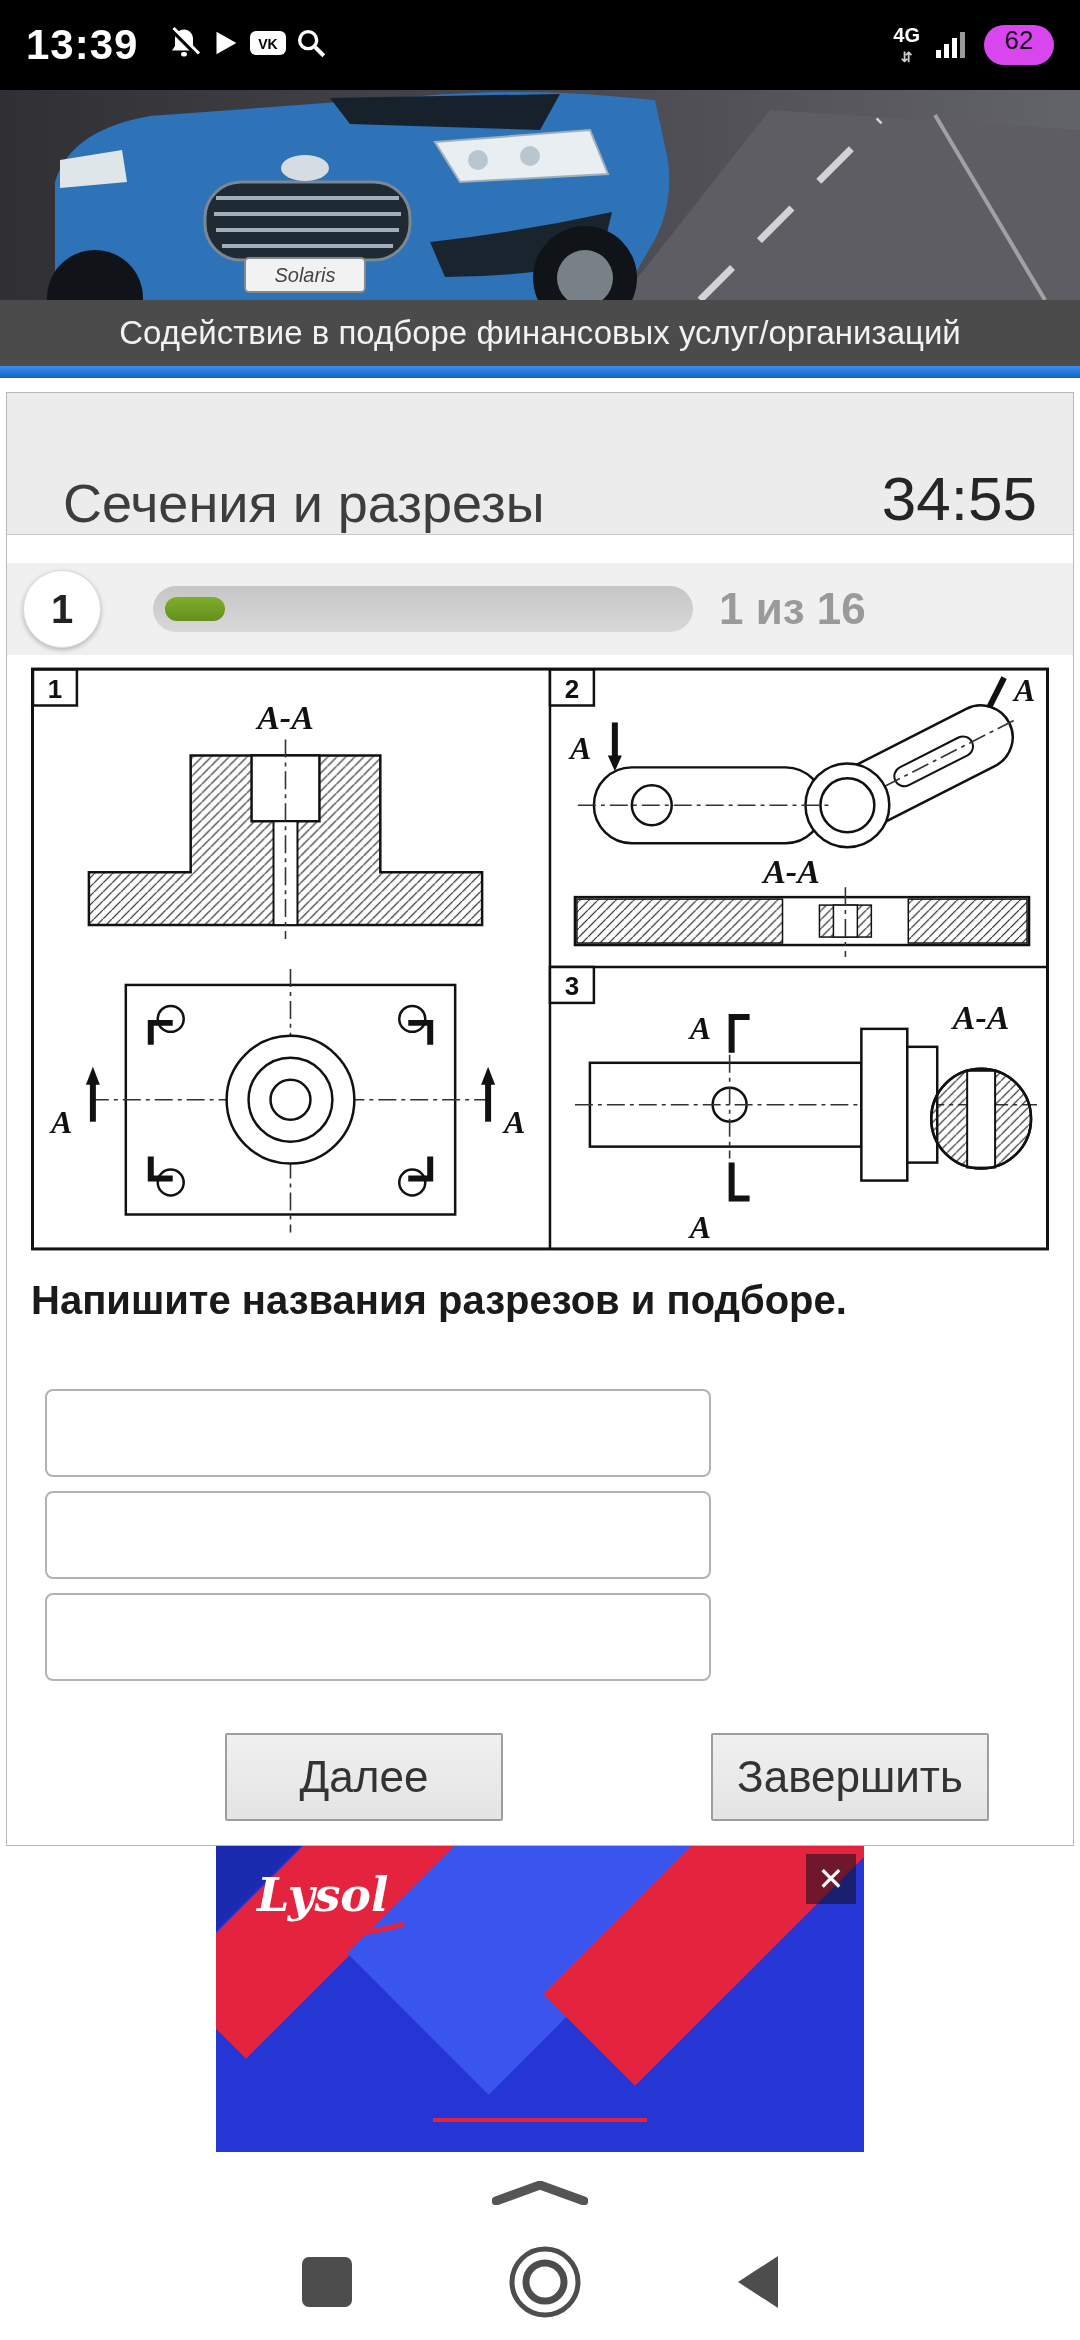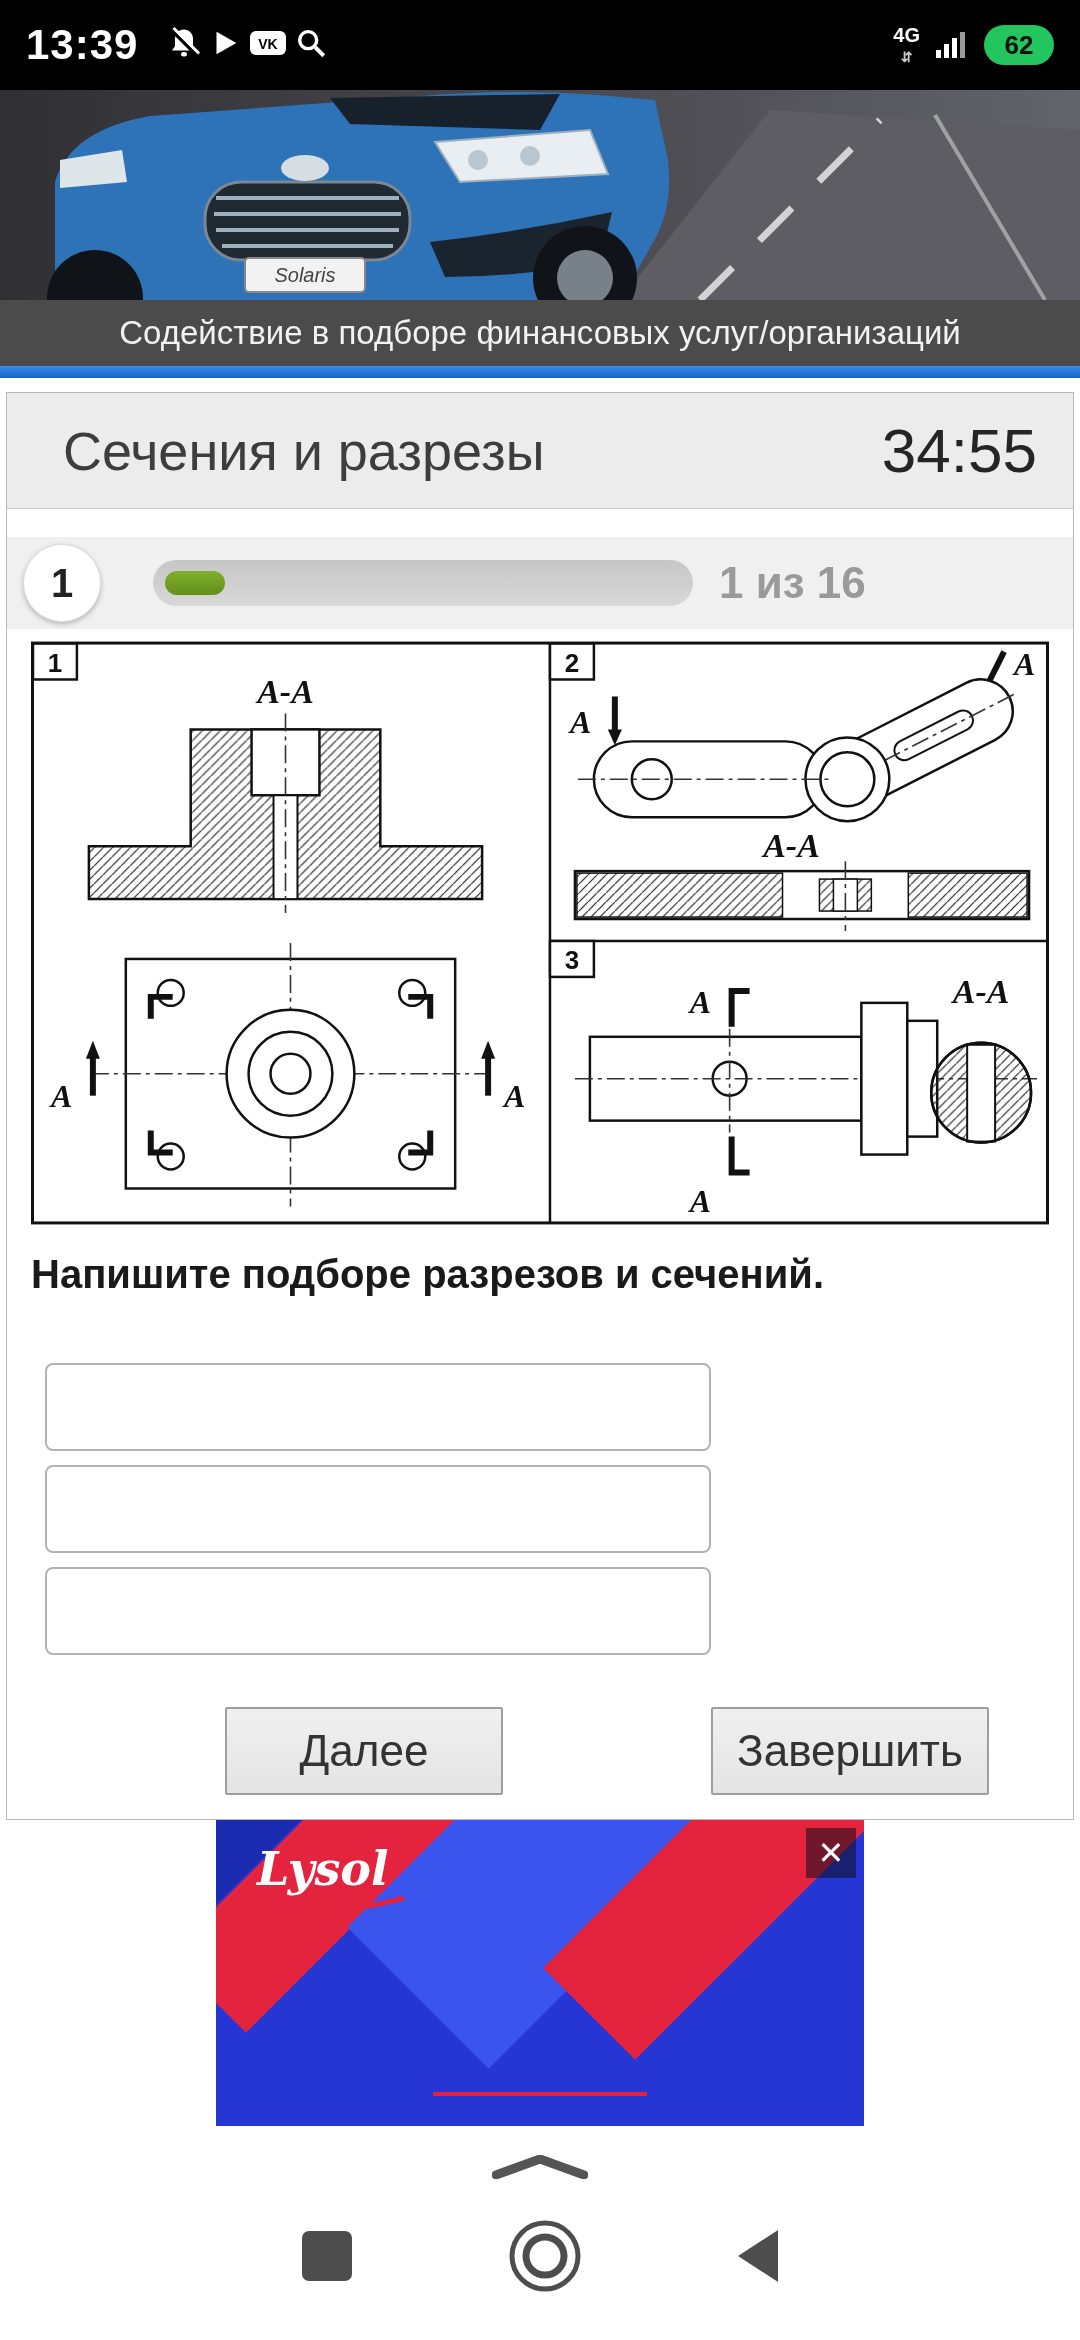--- a/index.html
+++ b/index.html
@@ -6,35 +6,35 @@
   html,body { width:1080px; background:#fff; font-family:"Liberation Sans", sans-serif; }
   .screen { width:1080px; height:2340px; position:relative; background:#fff; overflow:hidden; }
 
   
   .status-bar { height:90px; background:#000; display:flex; align-items:center; padding:0 26px; color:#fff; }
   .sb-time { font-size:42px; font-weight:700; letter-spacing:1px; margin-right:28px; }
   .sb-icons { display:flex; align-items:center; gap:6px; }
   .sb-right { margin-left:auto; display:flex; align-items:center; gap:14px; }
   .net-badge { font-size:20px; font-weight:700; line-height:1; text-align:center; }
   .net-arrows { font-size:14px; color:#ccc; }
-  .battery-pill { min-width:70px; height:40px; background:#22c55e; border-radius:22px; color:#111;
-                  font-size:26px; font-weight:700; display:flex; align-items:center; justify-content:center; padding:0 12px; }
+  .battery-pill { min-width:70px; height:40px; background:#d946ef; border-radius:22px; color:#111;
+                  font-size:26px; font-weight:400; display:flex; justify-content:center; padding:0 12px; }
 
   
   .banner { height:210px; position:relative; overflow:hidden; }
   .banner svg { display:block; }
   .caption-bar { height:66px; background:#4b4b4b; color:#f2f2f2; font-size:33px;
                  display:flex; align-items:center; justify-content:center; }
   .blue-bar { height:12px; background:linear-gradient(#3b8df2,#1565c0); }
   .gap14 { height:14px; background:#fff; }
 
   
   .card { margin:0 6px; border:1px solid #b9b9b9; background:#fff; }
-  .card-header { height:116px; background:#ececec; border-bottom:1px solid #c9c9c9;
-                 display:flex; align-items:center; padding:0 36px 0 56px; }
+  .card-header { height:142px; background:#ececec; border-bottom:1px solid #c9c9c9;
+                 display:flex; align-items:flex-end; padding:0 36px 0 56px; }
   .quiz-title { font-size:54px; font-weight:500; color:#3d3d3d; }
   .quiz-timer { margin-left:auto; font-size:62px; font-weight:500; color:#252525; }
   .gap28 { height:28px; background:#fff; }
 
   .progress-row { height:92px; background:#f0f0f0; display:flex; align-items:center; padding:0 16px; }
   .qnum-circle { width:78px; height:78px; border-radius:50%; background:#fff; border:1px solid #ddd;
                  box-shadow:0 2px 5px rgba(0,0,0,.25); display:flex; align-items:center; justify-content:center;
                  font-size:40px; font-weight:700; color:#222; }
   .progress-track { margin-left:52px; width:540px; height:46px; border-radius:23px;
                     background:linear-gradient(#c6c6c6,#d8d8d8); display:flex; align-items:center; }
@@ -276,21 +276,21 @@
         <rect x="832" y="362" width="46" height="152" fill="#fff" stroke="#111" stroke-width="2.5"></rect>
         <rect x="878" y="380" width="30" height="116" fill="#fff" stroke="#111" stroke-width="2.5"></rect>
 
         <text x="952" y="362" text-anchor="middle" class="sec">А-А</text>
         <circle cx="952" cy="452" r="50" fill="url(#hatch)" stroke="#111" stroke-width="2.5"></circle>
         <rect x="938" y="404" width="28" height="97" fill="#fff" stroke="#111" stroke-width="2"></rect>
         <circle cx="952" cy="452" r="50" fill="none" stroke="#111" stroke-width="2.5"></circle>
       </g>
     </svg>
 
-    <div class="question">Напишите подборе разрезов и сечений.</div>
+    <div class="question">Напишите названия разрезов и подборе.</div>
 
     <div class="answers">
       <input type="text" class="answer-input" value="" style="">
       <input type="text" class="answer-input" value="" style="">
       <input type="text" class="answer-input" value="" style="">
     </div>
 
     <div class="btn-row">
       <button class="quiz-btn">Далее</button>
       <button class="quiz-btn">Завершить</button>

